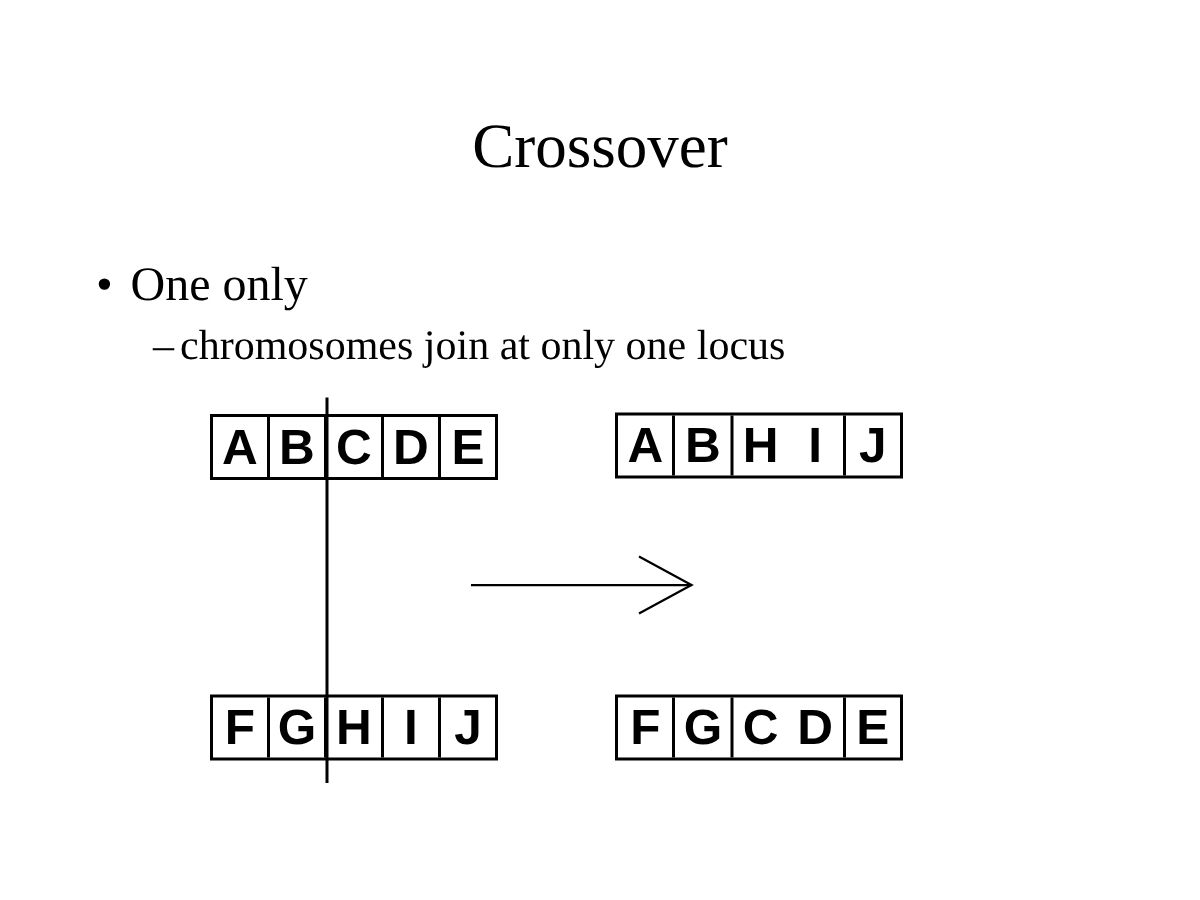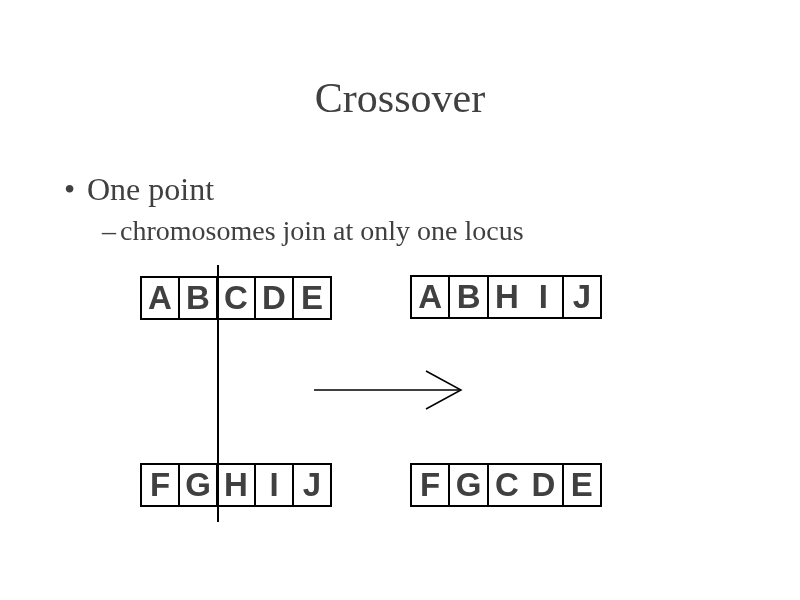--- a/index.html
+++ b/index.html
@@ -1,21 +1,21 @@
 <!DOCTYPE html>
 <html><head>
 <meta charset="utf-8">
 <style>
   html, body { margin: 0; padding: 0; background: #fff; }
   .slide {
     position: relative;
     width: 800px;
     height: 600px;
     background: #ffffff;
-    color: #404040;
+    color: #000000;
     font-family: "Liberation Serif", serif;
     overflow: hidden;
   }
   .title {
     position: absolute;
     top: 74px;
     left: 0;
     width: 800px;
     text-align: center;
     font-size: 42px;
@@ -92,21 +92,21 @@
 </style>
 </head>
 <body>
 
 <div class="slide">
 
   <div class="title">Crossover</div>
 
   <div class="bullet-line">
     <span class="marker">•</span>
-    <span>One point</span>
+    <span>One only</span>
   </div>
 
   <div class="sub-bullet-line">
     <span class="marker">–</span>
     <span>chromosomes join at only one locus</span>
   </div>
 
   <div id="chromo-0" class="chromosome">
       <span class="gene">A</span>
       <span class="gene">B</span>

